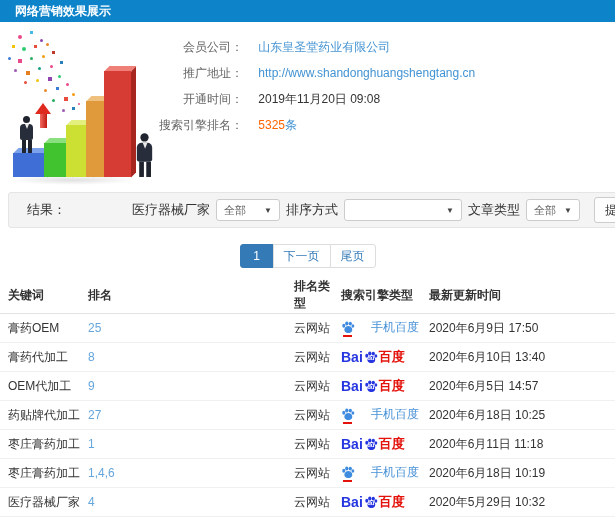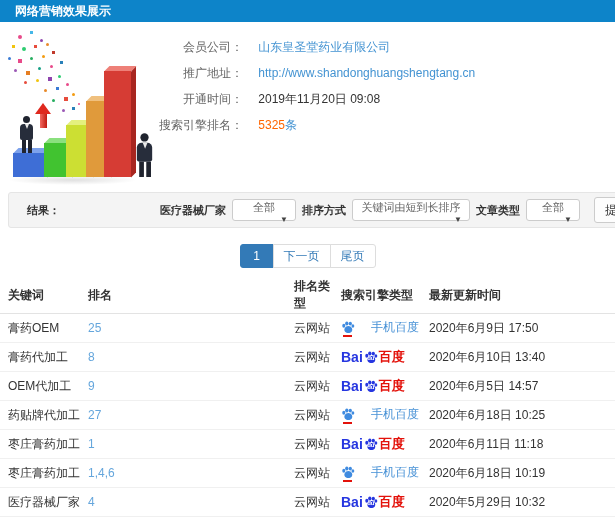--- a/index.html
+++ b/index.html
@@ -40,25 +40,25 @@
   .info-row{height:26px;line-height:26px;white-space:nowrap;}
   .info-label{display:inline-block;width:183px;text-align:right;color:#666;}
   .info-value{margin-left:12px;}
   a.link{color:#4393d2;text-decoration:none;}
   .num-orange{color:#ff6600;}
   .unit-blue{color:#4393d2;}
   
   .filter-band{margin-left:8px;margin-right:-30px;height:34px;background:#f4f4f4;
     border:1px solid #e5e5e5;border-radius:3px 0 0 3px;display:flex;align-items:center;
     padding:0 4px 0 18px;}
-  .flabel{font-weight:bold;color:#333;font-size:11px;white-space:nowrap;}
+  .flabel{font-weight:normal;color:#333;font-size:13px;white-space:nowrap;}
   .spacer{flex:1;}
   .sel{height:22px;background:#fff;border:1px solid #ccc;border-radius:3px;
     display:flex;align-items:center;padding:0 7px;color:#666;font-size:11px;
-    box-sizing:border-box;margin:0 6px;white-space:nowrap;cursor:pointer;flex-direction:column;}
+    box-sizing:border-box;margin:0 6px;white-space:nowrap;cursor:pointer;}
   .sel .caret{margin-left:auto;padding-left:7px;font-size:8px;color:#444;}
   .sel.w1{width:64px;}
   .sel.w2{width:118px;}
   .sel.w3{width:54px;}
   .submit{height:26px;width:46px;background:#fdfdfd;border:1px solid #ccc;border-radius:3px;
     margin-left:8px;color:#333;font-size:12px;font-family:inherit;cursor:pointer;}
   
   .pagination{margin-top:16px;text-align:center;height:24px;}
   .pagination .pgroup{display:inline-flex;}
   .page{display:inline-block;min-width:12px;padding:0 10px;height:22px;line-height:22px;
@@ -189,21 +189,20 @@
 <div class="filter-band">
   <span class="flabel">结果：</span>
   <span class="spacer"></span>
   <span class="flabel">医疗器械厂家</span>
   <div class="sel w1">
     <span>全部</span>
     <span class="caret">▼</span>
   </div>
   <span class="flabel">排序方式</span>
   <div class="sel w2">
-    <span>关键词由短到长排序</span>
     <span class="caret">▼</span>
   </div>
   <span class="flabel">文章类型</span>
   <div class="sel w3">
     <span>全部</span>
     <span class="caret">▼</span>
   </div>
   <button class="submit">提交</button>
 </div>
 

